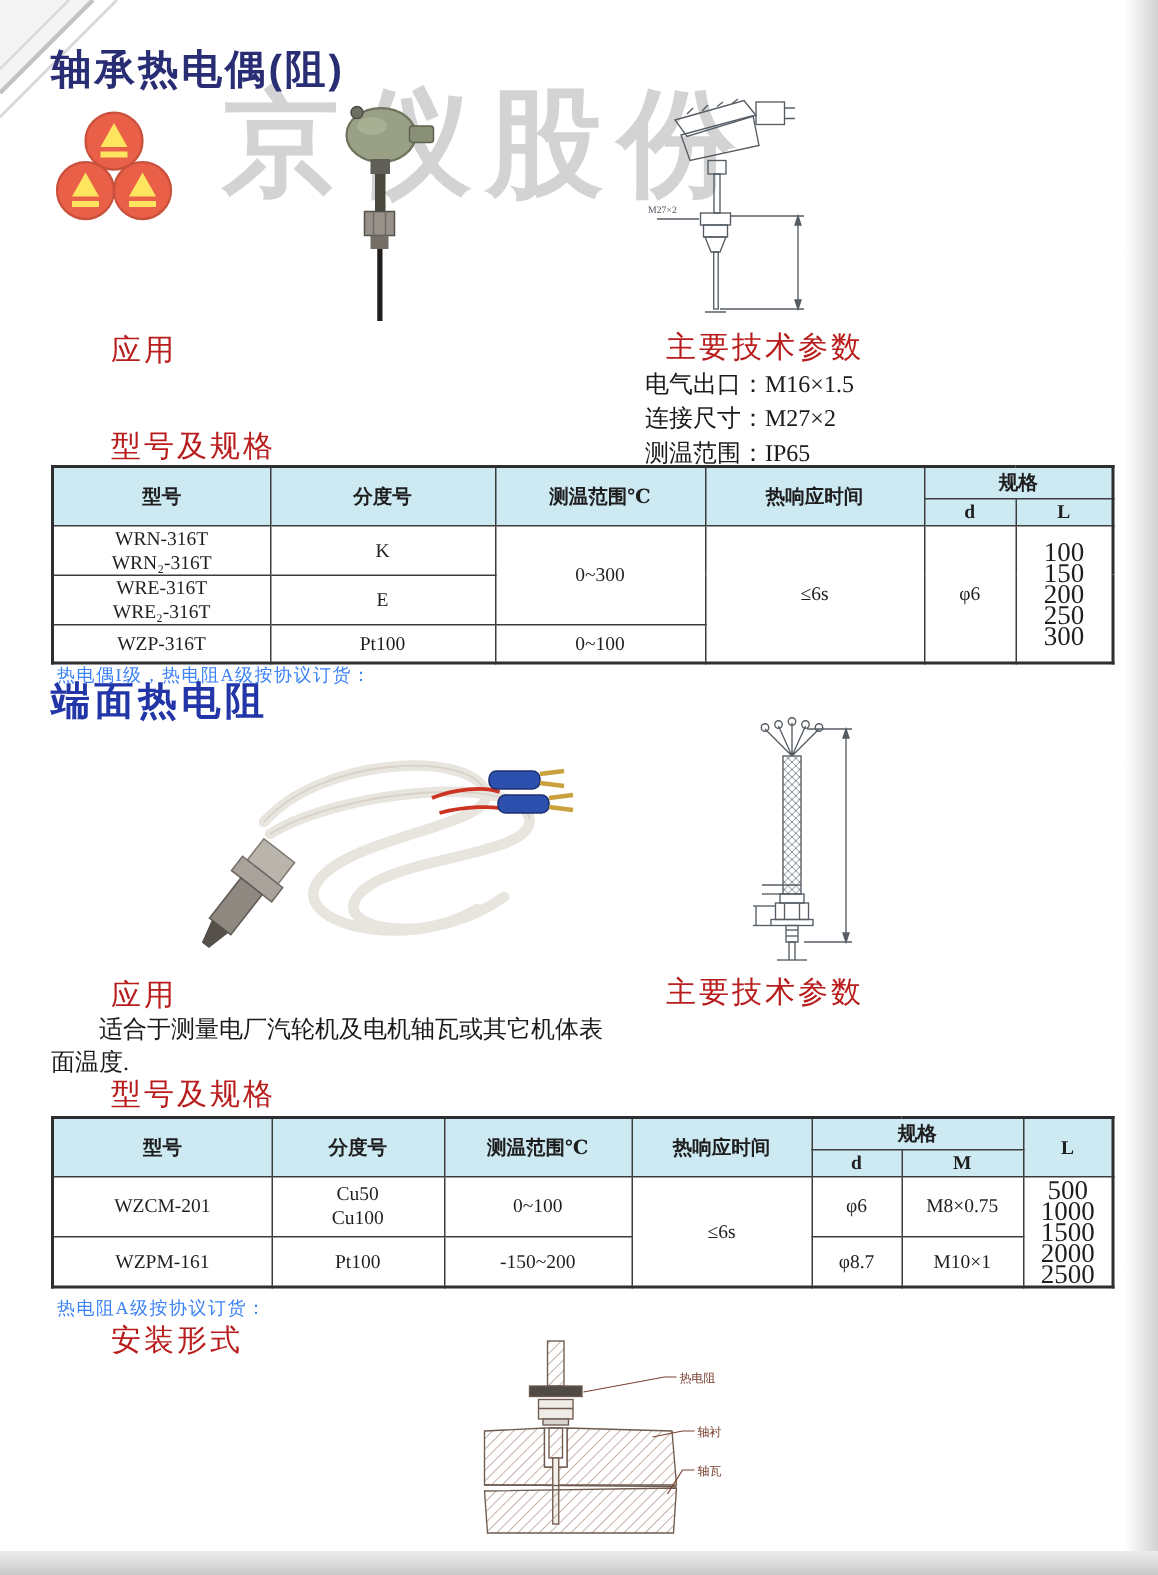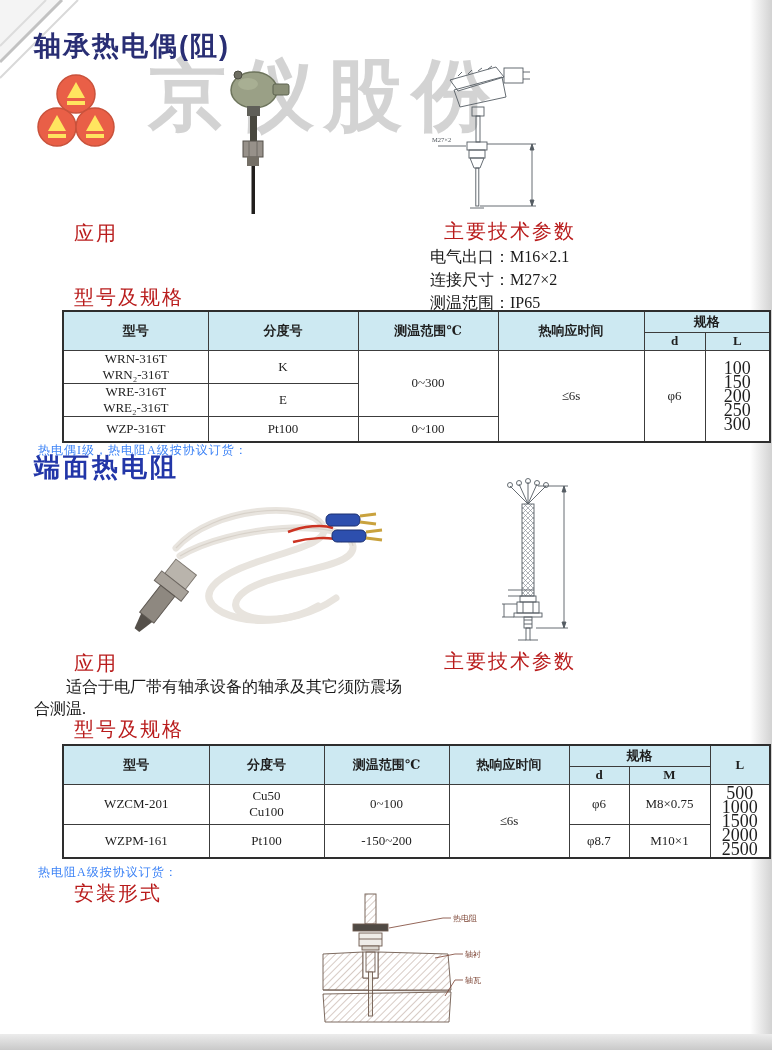--- a/index.html
+++ b/index.html
@@ -20,21 +20,21 @@
             font-size:27px;font-weight:bold;color:#292e74;letter-spacing:2px;z-index:2;}
   .h-title2{position:absolute;left:34px;top:450px;font-family:"Liberation Sans",sans-serif;
             font-size:26px;font-weight:bold;color:#2236a8;letter-spacing:3px;z-index:2;}
   .h-sec{position:absolute;font-family:"Liberation Sans",sans-serif;font-size:20px;
          font-weight:normal;color:#b91c1c;letter-spacing:2px;z-index:2;margin-left:40px;}
   .body-text{position:absolute;font-size:16px;line-height:22px;color:#1a1a1a;text-indent:2em;z-index:2;}
   .param-line{font-size:16px;line-height:23px;color:#1a1a1a;}
   .params{position:absolute;z-index:2;}
   
   table.spec{position:absolute;border-collapse:collapse;table-layout:fixed;z-index:2;
-             font-size:13px;text-align:center;background:#fff;margin-left:28px;}
+             font-size:13px;text-align:center;background:#fff;}
   table.spec th,table.spec td{border:1px solid #3c3c3c;padding:0 2px;vertical-align:middle;}
   table.spec{border:2px solid #2e2e2e;}
   table.spec th{background:#cde9f2;font-weight:bold;font-size:13px;}
   .ml{white-space:pre-line;}
   .lcol{font-size:18px;line-height:14px;}
   
   .note{position:absolute;font-size:12px;font-weight:normal;color:#3b82f6;z-index:2;letter-spacing:1px;}
   .fig{position:absolute;z-index:1;}
   .install-label{font-size:8px;fill:#7a4030;font-family:"Liberation Sans",sans-serif;}
 </style>
@@ -108,21 +108,21 @@
       <polygon points="112,146 110,140 114,140" fill="#555c63"></polygon>
       <line x1="18" y1="86" x2="46" y2="86"></line>
     </g>
     <text x="12" y="82" font-size="6.5" fill="#50565c">M27×2</text>
   </svg>
 
   <div class="h-sec" style="left:34px;top:220px">应用</div>
 
   <div class="h-sec" style="left:404px;top:218px">主要技术参数</div>
   <div class="params" style="left:430px;top:245px">
-    <div class="param-line">电气出口：M16×2.1</div>
+    <div class="param-line">电气出口：M16×1.5</div>
     <div class="param-line">连接尺寸：M27×2</div>
     <div class="param-line">测温范围：IP65</div>
   </div>
 
   <div class="h-sec" style="left:34px;top:284px">型号及规格</div>
 
   <table class="spec" style="left:34px;top:310px;width:707px">
     <colgroup>
         <col style="width:145px">
         <col style="width:150px">
@@ -234,21 +234,21 @@
         <line x1="30" y1="112" x2="56" y2="112"></line>
       <line x1="24" y1="126" x2="39" y2="126"></line>
         <line x1="24" y1="139" x2="36" y2="139"></line>
       <line x1="26" y1="126" x2="26" y2="139"></line>
       <line x1="40" y1="162" x2="48" y2="162"></line>
         <line x1="52" y1="162" x2="60" y2="162"></line>
     </g>
   </svg>
 
   <div class="h-sec" style="left:34px;top:650px">应用</div>
-  <div class="body-text" style="left:34px;top:676px;width:372px">适合于电厂带有轴承设备的轴承及其它须防震场合测温.</div>
+  <div class="body-text" style="left:34px;top:676px;width:372px">适合于测量电厂汽轮机及电机轴瓦或其它机体表面温度.</div>
 
   <div class="h-sec" style="left:404px;top:648px">主要技术参数</div>
 
   <div class="h-sec" style="left:34px;top:716px">型号及规格</div>
 
   <table class="spec" style="left:34px;top:744px;width:707px">
     <colgroup>
         <col style="width:146px">
         <col style="width:115px">
         <col style="width:125px">

